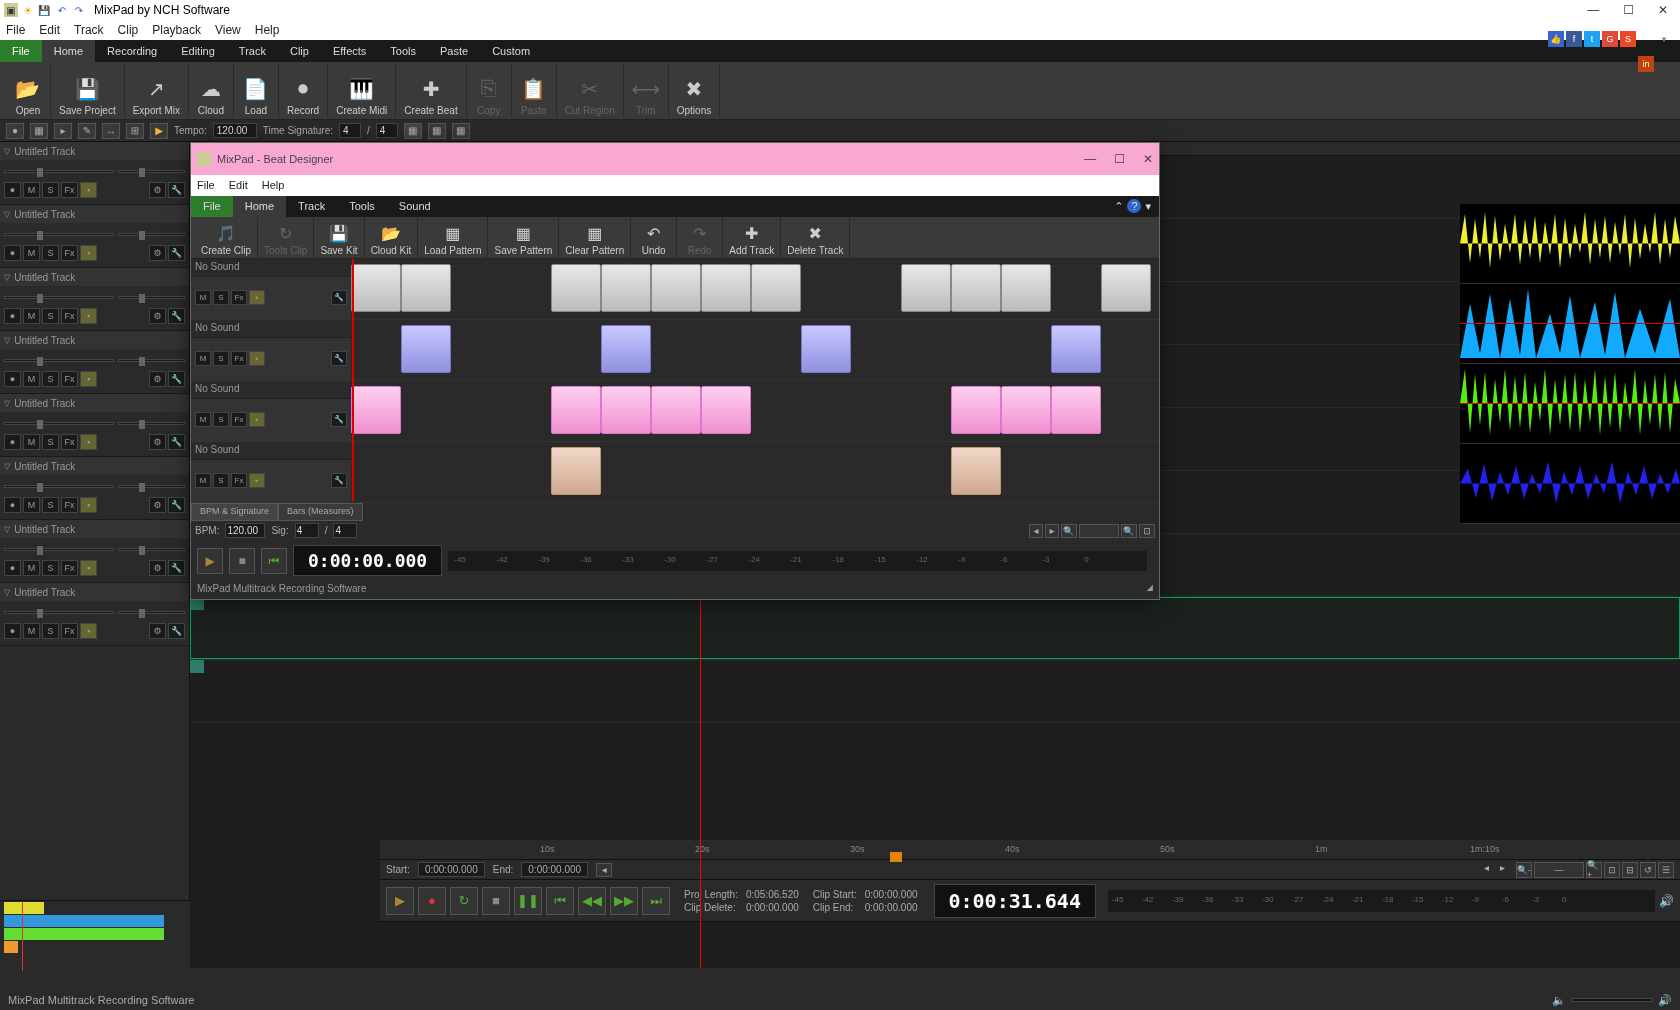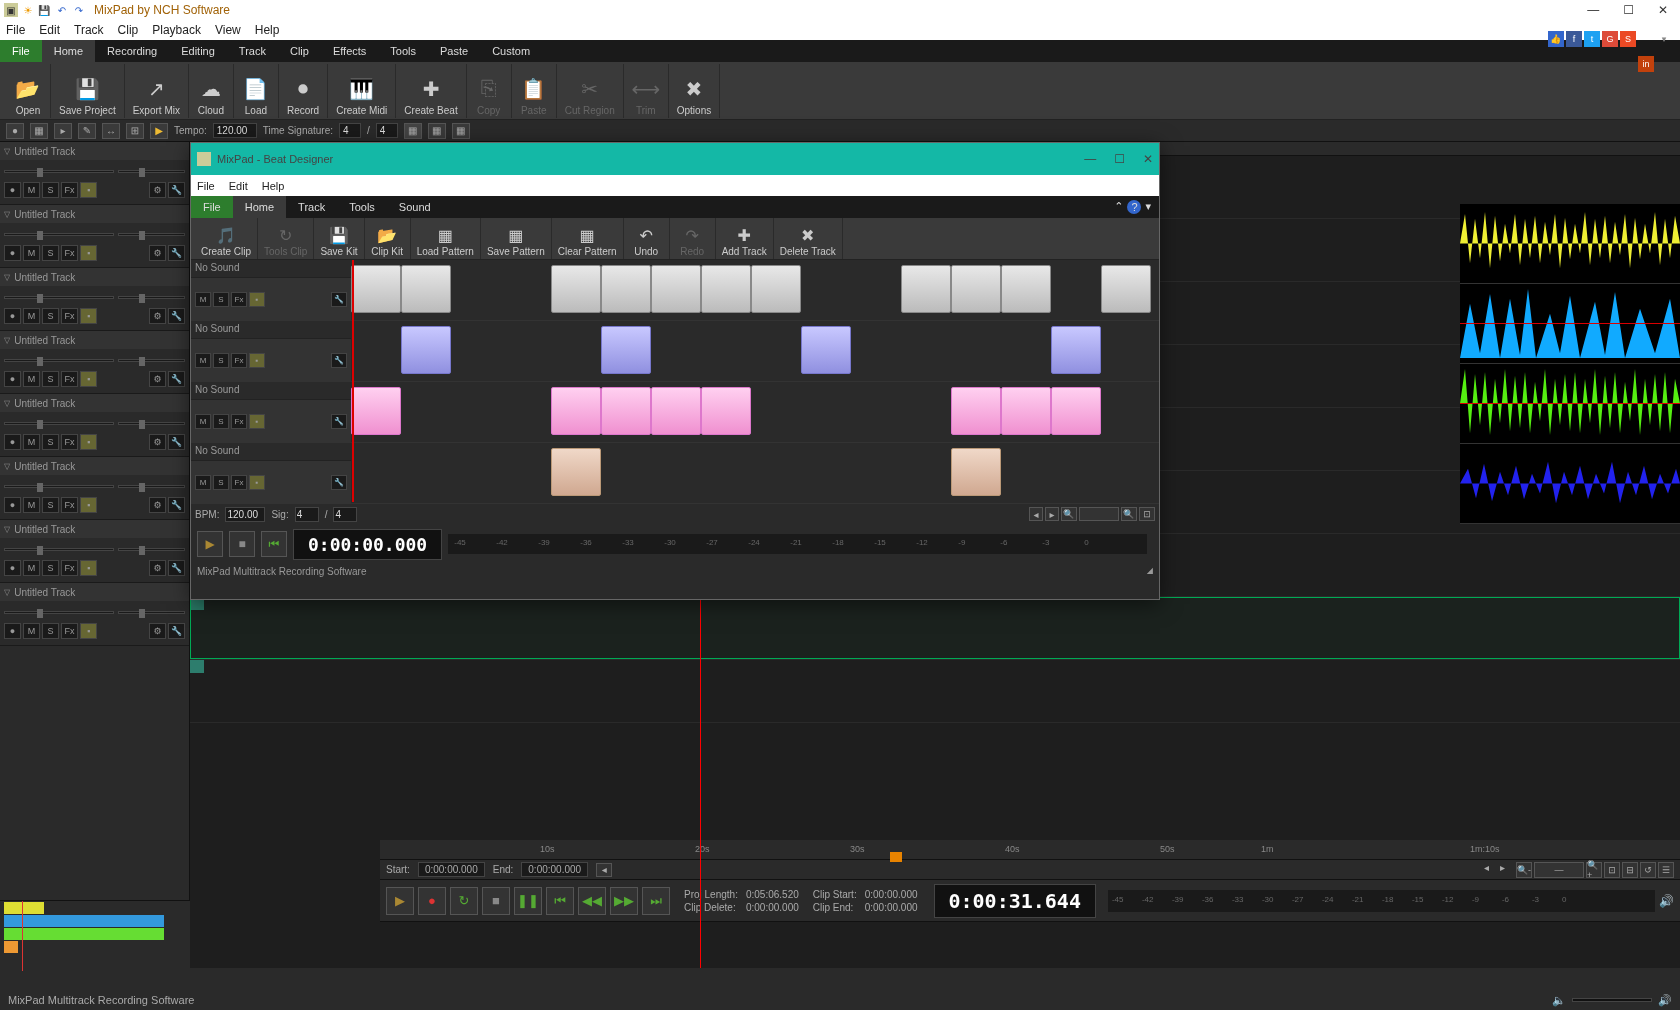--- a/index.html
+++ b/index.html
@@ -2,21 +2,21 @@
 <html><head>
 <meta charset="utf-8">
 <style>
 * { margin: 0; padding: 0; box-sizing: border-box; font-family: "Segoe UI", Tahoma, sans-serif; }
 body { background: #2a2a2a; color: #ccc; font-size: 11px; width: 1680px; height: 1010px; overflow: hidden; }
 
 
 .titlebar { height: 20px; background: #fff; display: flex; align-items: center; padding: 0 4px; color: #333; }
 .titlebar .app-icons { display: flex; gap: 3px; align-items: center; }
 .titlebar .app-icons span { width: 14px; height: 14px; display: inline-flex; align-items: center; justify-content: center; font-size: 10px; }
-.titlebar .title { margin-left: 8px; font-size: 12px; color: #a16207; }
+.titlebar .title { margin-left: 8px; font-size: 12px; color: #000000; }
 .titlebar .win-controls { margin-left: auto; display: flex; gap: 24px; font-size: 12px; padding-right: 8px; }
 .titlebar .win-controls span { cursor: default; }
 
 
 .menubar { height: 20px; background: #fff; display: flex; align-items: center; padding: 0 6px; gap: 14px; color: #222; font-size: 12px; }
 .menubar span { cursor: default; }
 
 
 .ribbon-tabs { height: 22px; background: #1a1a1a; display: flex; align-items: center; color: #ddd; font-size: 11px; }
 .ribbon-tabs .tab { padding: 0 12px; height: 100%; display: flex; align-items: center; cursor: default; }
@@ -53,21 +53,21 @@
 .timeline-area { flex: 1; background: #1e1e1e; position: relative; }
 .timeline-header { height: 14px; background: #2a2a2a; border-bottom: 1px solid #111; position: relative; font-size:9px; color:#999; display:flex; align-items:center;}
 .clip-marker { position:absolute; left:160px; top:0; background:#444; color:#ccc; font-size:9px; padding:0 4px; height:13px; display:flex; align-items:center;}
 .playhead-main { position:absolute; left:510px; top:0; width:1px; height:100%; background:#f00; z-index:5;}
 .tracks-bg { height: 100%; }
 .track-lane { height: 63px; border-bottom: 1px solid #2a2a2a; position:relative;}
 .track-lane .handle { position:absolute; left:0; top:0; width:14px; height:13px; background:#2d7d6d;}
 
 
 .beat-window { position: absolute; left: 190px; top: 142px; width: 970px; height: 458px; background: #3a3a3a; box-shadow: 0 4px 20px rgba(0,0,0,0.5); z-index: 100; display: flex; flex-direction: column; border: 1px solid #666;}
-.beat-titlebar { height: 26px; background: #14b8a6; display: flex; align-items: center; padding: 16px 6px; color: #444; font-size: 11px;}
+.beat-titlebar { height: 26px; background: #f9a8d4; display: flex; align-items: center; padding: 16px 6px; color: #444; font-size: 11px;}
 .beat-titlebar .ico { width:14px; height:14px; background:#cc9; margin-right:6px;}
 .beat-titlebar .wc { margin-left:auto; display:flex; gap:18px; font-size:12px;}
 .beat-menu { height: 22px; background: #fff; display: flex; align-items: center; padding: 0 6px; gap: 14px; color: #222; font-size: 11px;}
 .beat-tabs { height: 22px; background: #1a1a1a; display: flex; align-items: center; font-size: 11px; color:#ddd;}
 .beat-tabs .tab { padding: 0 12px; height:100%; display:flex; align-items:center;}
 .beat-tabs .tab.file { background: #2d7d2d; }
 .beat-tabs .tab.active { background: #3a3a3a; }
 .beat-tabs .help { margin-left:auto; padding-right:8px; display:flex; gap:4px; align-items:center;}
 .beat-ribbon { height: 44px; background: #3a3a3a; display: flex; padding: 0 4px; border-bottom:1px solid #222;}
 .beat-ribbon .btn { display:flex; flex-direction:column; align-items:center; justify-content:flex-end; padding: 2px 6px; font-size:10px; color:#ccc; border-right:1px solid #2a2a2a; min-width:46px;}
@@ -494,21 +494,21 @@
     </div>
 
     <div class="bottom-area" style="height:128px; bottom:0;">
       <div class="bot-ruler" id="bot-ruler">
         <div class="bot-marker" style="left:510px;"></div>
       <span style="left: 160px;">10s</span>
           <span style="left: 315px;">20s</span>
           <span style="left: 470px;">30s</span>
           <span style="left: 625px;">40s</span>
           <span style="left: 780px;">50s</span>
-          <span style="left: 881px; text-align: right;">1m</span>
+          <span style="left: 935px; text-align: right;">1m</span>
           <span style="left: 1090px;">1m:10s</span>
         </div>
       <div class="bot-startend">
         <span>Start:</span>
         <span class="val">0:00:00.000</span>
         <span>End:</span>
         <span class="val">0:00:00.000</span>
         <span class="sq" style="width:16px;height:14px;background:#333;border:1px solid #555;display:inline-flex;align-items:center;justify-content:center;">◂</span>
         <div class="zoom">
           <span class="sq" style="width:14px;">◂</span>
@@ -621,21 +621,21 @@
       <div class="btn disabled">
         <div class="ico">↻</div>
         <span>Tools Clip</span>
       </div>
       <div class="btn">
         <div class="ico">💾</div>
         <span>Save Kit</span>
       </div>
       <div class="btn">
         <div class="ico">📂</div>
-        <span>Clip Kit</span>
+        <span>Cloud Kit</span>
       </div>
       <div class="btn">
         <div class="ico">▦</div>
         <span>Load Pattern</span>
       </div>
       <div class="btn">
         <div class="ico">▦</div>
         <span>Save Pattern</span>
       </div>
       <div class="btn">
@@ -776,20 +776,24 @@
           <div style="width: 50px;"></div>
           <div style="width: 50px;"></div>
           <div class="beat-cell cell-tan"></div>
           <div style="width: 50px;"></div>
           <div style="width: 50px;"></div>
           <div style="width: 50px;"></div>
         </div>
       </div>
     </div>
   <div class="beat-footer">
+    <div class="beat-footer-tabs">
+      <div class="t active">BPM &amp; Signature</div>
+      <div class="t">Bars (Measures)</div>
+    </div>
     <div class="beat-bpm-row">
       <span>BPM:</span>
       <input value="120.00" style="">
       <span>Sig:</span>
       <input style="width: 24px;" value="4">
       <span>/</span>
       <input style="width: 24px;" value="4">
       <div style="margin-left:auto;display:flex;gap:2px;">
         <span class="sq" style="width:14px;height:14px;background:#333;border:1px solid #555;display:inline-flex;align-items:center;justify-content:center;">◂</span>
         <span class="sq" style="width:14px;height:14px;background:#333;border:1px solid #555;display:inline-flex;align-items:center;justify-content:center;">▸</span>

